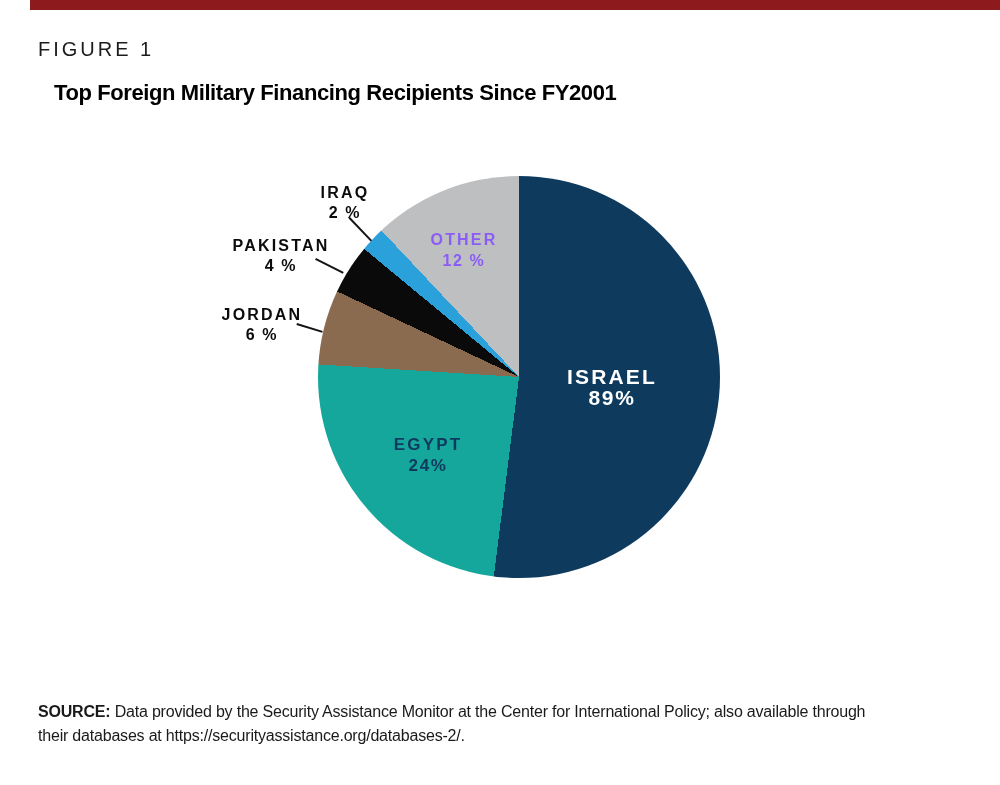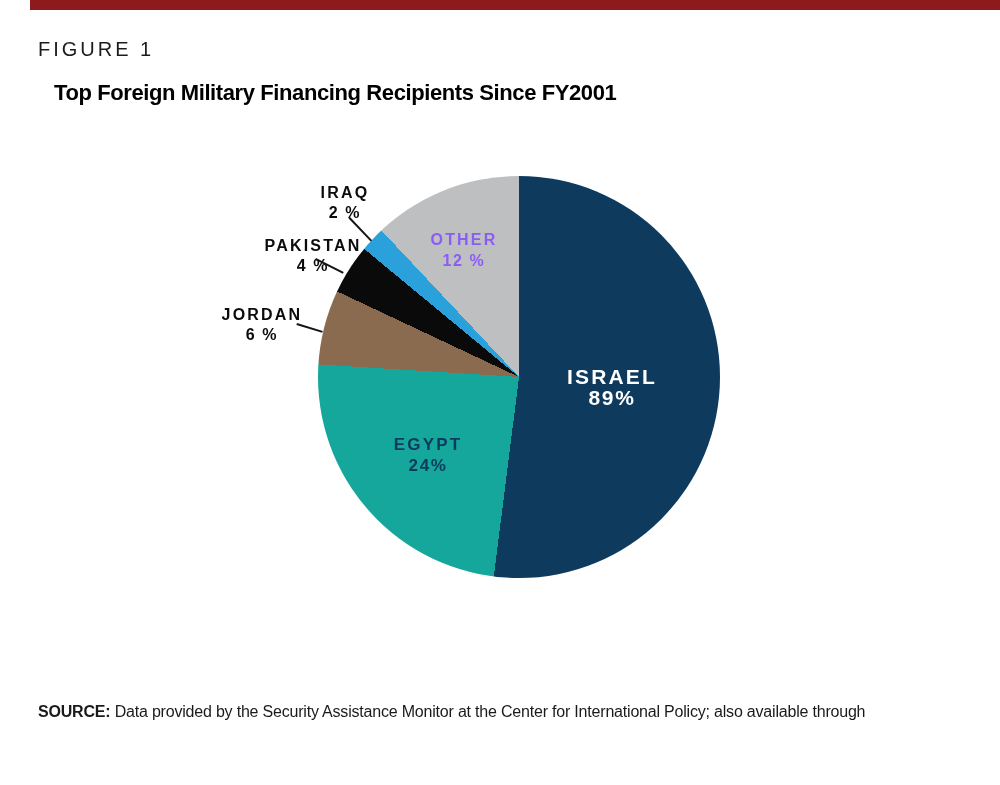--- a/index.html
+++ b/index.html
@@ -53,21 +53,21 @@
     letter-spacing: 2.2px;
     color: #0b0b0b;
     white-space: nowrap;
   }
   .slice-label .pct { letter-spacing: 1.6px; }
 
   .lbl-israel   { left: 612px; top: 366px; color: #ffffff; font-size: 21px; line-height: 21px; }
   .lbl-egypt    { left: 428px; top: 434px; color: #0e3a5e; font-size: 17px; line-height: 21px; }
   .lbl-other    { left: 464px; top: 229px; color: #8b5cf6; font-size: 16px; line-height: 21px; }
   .lbl-iraq     { left: 345px; top: 183px; }
-  .lbl-pakistan { left: 281px; top: 236px; margin-left: 32px; }
+  .lbl-pakistan { left: 281px; top: 236px; }
   .lbl-jordan   { left: 262px; top: 305px; }
 
   .leader {
     position: absolute;
     height: 2px;
     background: #141414;
     transform-origin: 0 0;
   }
   .leader-iraq     { left: 350px; top: 217px; width: 32px; transform: rotate(46.3deg); }
   .leader-pakistan { left: 316px; top: 258px; width: 31px; transform: rotate(26.6deg); }
@@ -128,15 +128,16 @@
     <div class="pct">12 %</div>
   </div>
 
   <div class="leader leader-iraq"></div>
   <div class="leader leader-pakistan"></div>
   <div class="leader leader-jordan"></div>
 
   <p class="source">
     <b>SOURCE:</b>
     <span>Data provided by the Security Assistance Monitor at the Center for International Policy; also available through</span><br>
+    <span>their databases at https://securityassistance.org/databases-2/.</span>
   </p>
 
 </div>
 
 </body></html>

